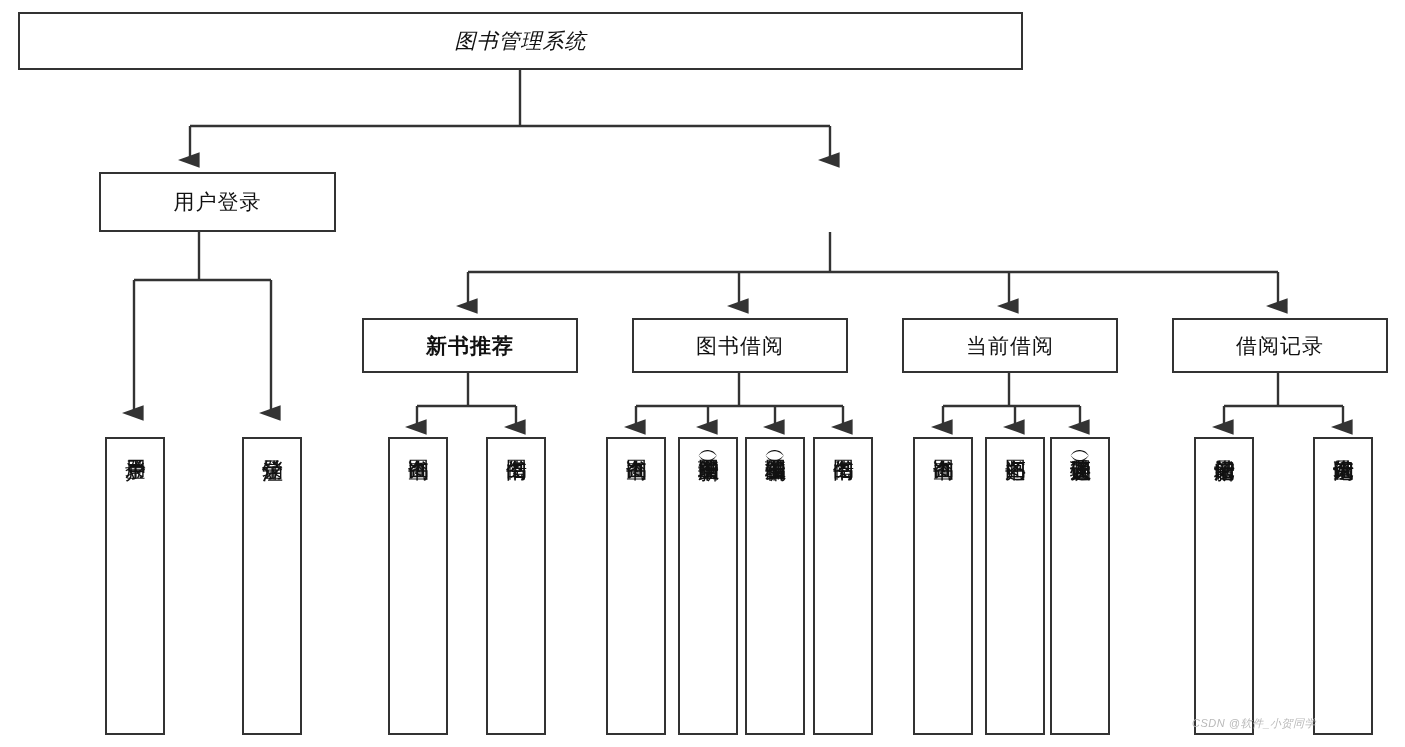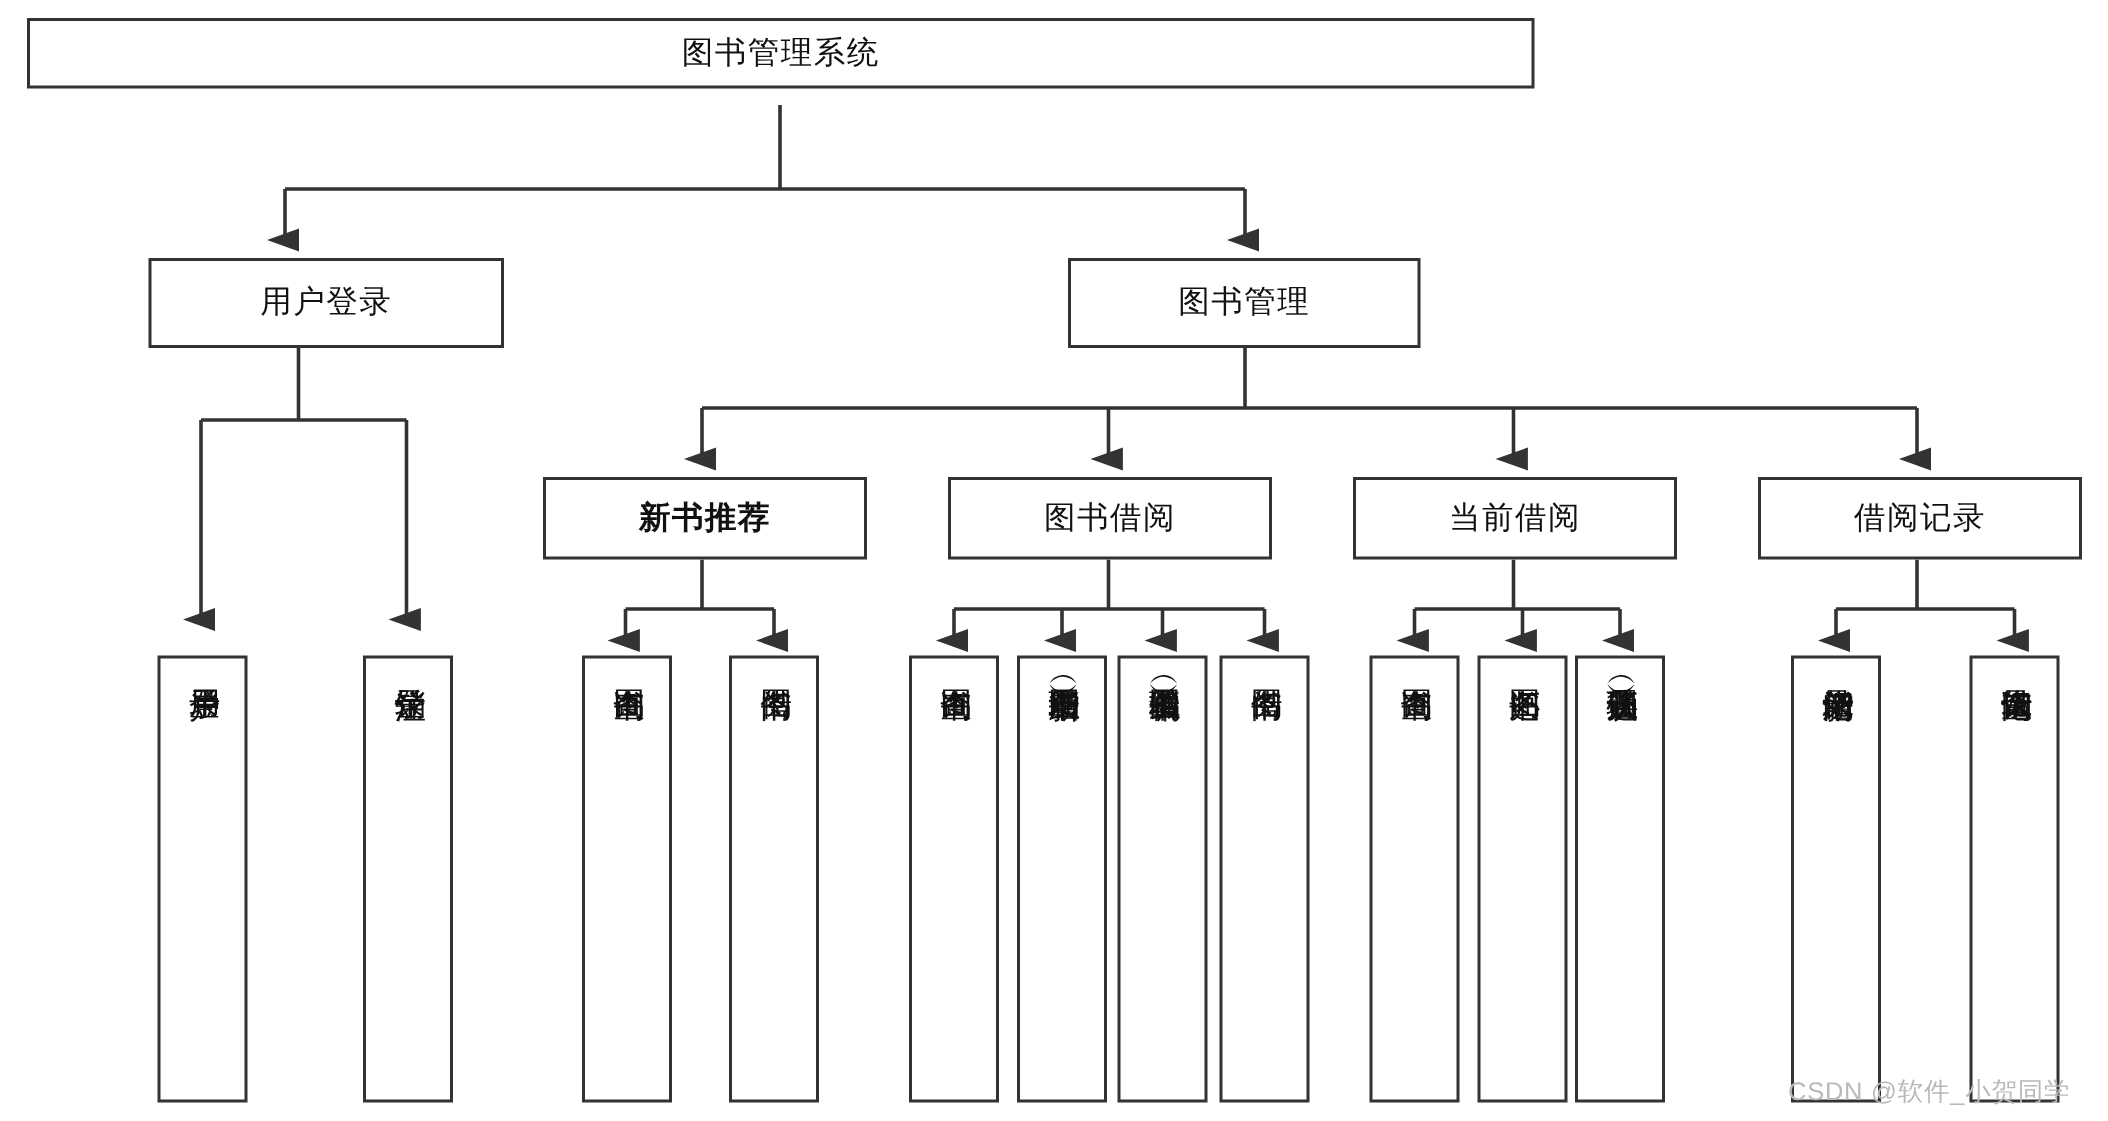--- a/index.html
+++ b/index.html
@@ -48,24 +48,25 @@
     align-items: flex-start;
   }
   .node.vertical .vtext {
     writing-mode: vertical-rl;
     text-orientation: upright;
     white-space: nowrap;
     display: block;
   }
   .watermark {
     position: absolute;
-    font-size: 17px;
+    font-size: 11px;
     color: #b9b9b9;
     letter-spacing: 0.5px;
     white-space: nowrap;
+    font-style: italic;
   }
 </style>
 </head>
 <body>
 
 <div id="canvas">
 
   <svg class="edges" viewBox="0 0 1405 747">
     <defs>
       <marker id="arrow" markerWidth="10" markerHeight="10" refX="3.2" refY="4" orient="auto" markerUnits="strokeWidth">
@@ -110,29 +111,26 @@
     <path d="M943,406 L943,427" stroke="#333333" stroke-width="2.4" fill="none" marker-end="url(#arrow)"></path>
     <path d="M1015,406 L1015,427" stroke="#333333" stroke-width="2.4" fill="none" marker-end="url(#arrow)"></path>
     <path d="M1080,406 L1080,427" stroke="#333333" stroke-width="2.4" fill="none" marker-end="url(#arrow)"></path>
 
     <path d="M1278,373 L1278,406" stroke="#333333" stroke-width="2.4" fill="none"></path>
     <path d="M1224,406 L1343,406" stroke="#333333" stroke-width="2.4" fill="none"></path>
     <path d="M1224,406 L1224,427" stroke="#333333" stroke-width="2.4" fill="none" marker-end="url(#arrow)"></path>
     <path d="M1343,406 L1343,427" stroke="#333333" stroke-width="2.4" fill="none" marker-end="url(#arrow)"></path>
   </svg>
 
-  <div class="node horizontal" style="left:18px; top:12px; width:1005px; height:47px;">
+  <div class="node horizontal" style="left:18px; top:12px; width:1005px; height:58px;font-style:italic;">
     <span>图书管理系统</span>
   </div>
 
   <div class="node horizontal" style="left:81px; top:172px; width:237px; height:60px;margin-left:18px;">
     <span>用户登录</span>
-  </div>
-  <div class="node horizontal" style="left:712px; top:172px; width:235px; height:60px;">
-    <span>图书管理</span>
   </div>
 
   <div class="node horizontal" style="left:362px; top:318px; width:216px; height:55px;font-weight:bold;">
     <span>新书推荐</span>
   </div>
   <div class="node horizontal" style="left:632px; top:318px; width:216px; height:55px;">
     <span>图书借阅</span>
   </div>
   <div class="node horizontal" style="left:902px; top:318px; width:216px; height:55px;">
     <span>当前借阅</span>

